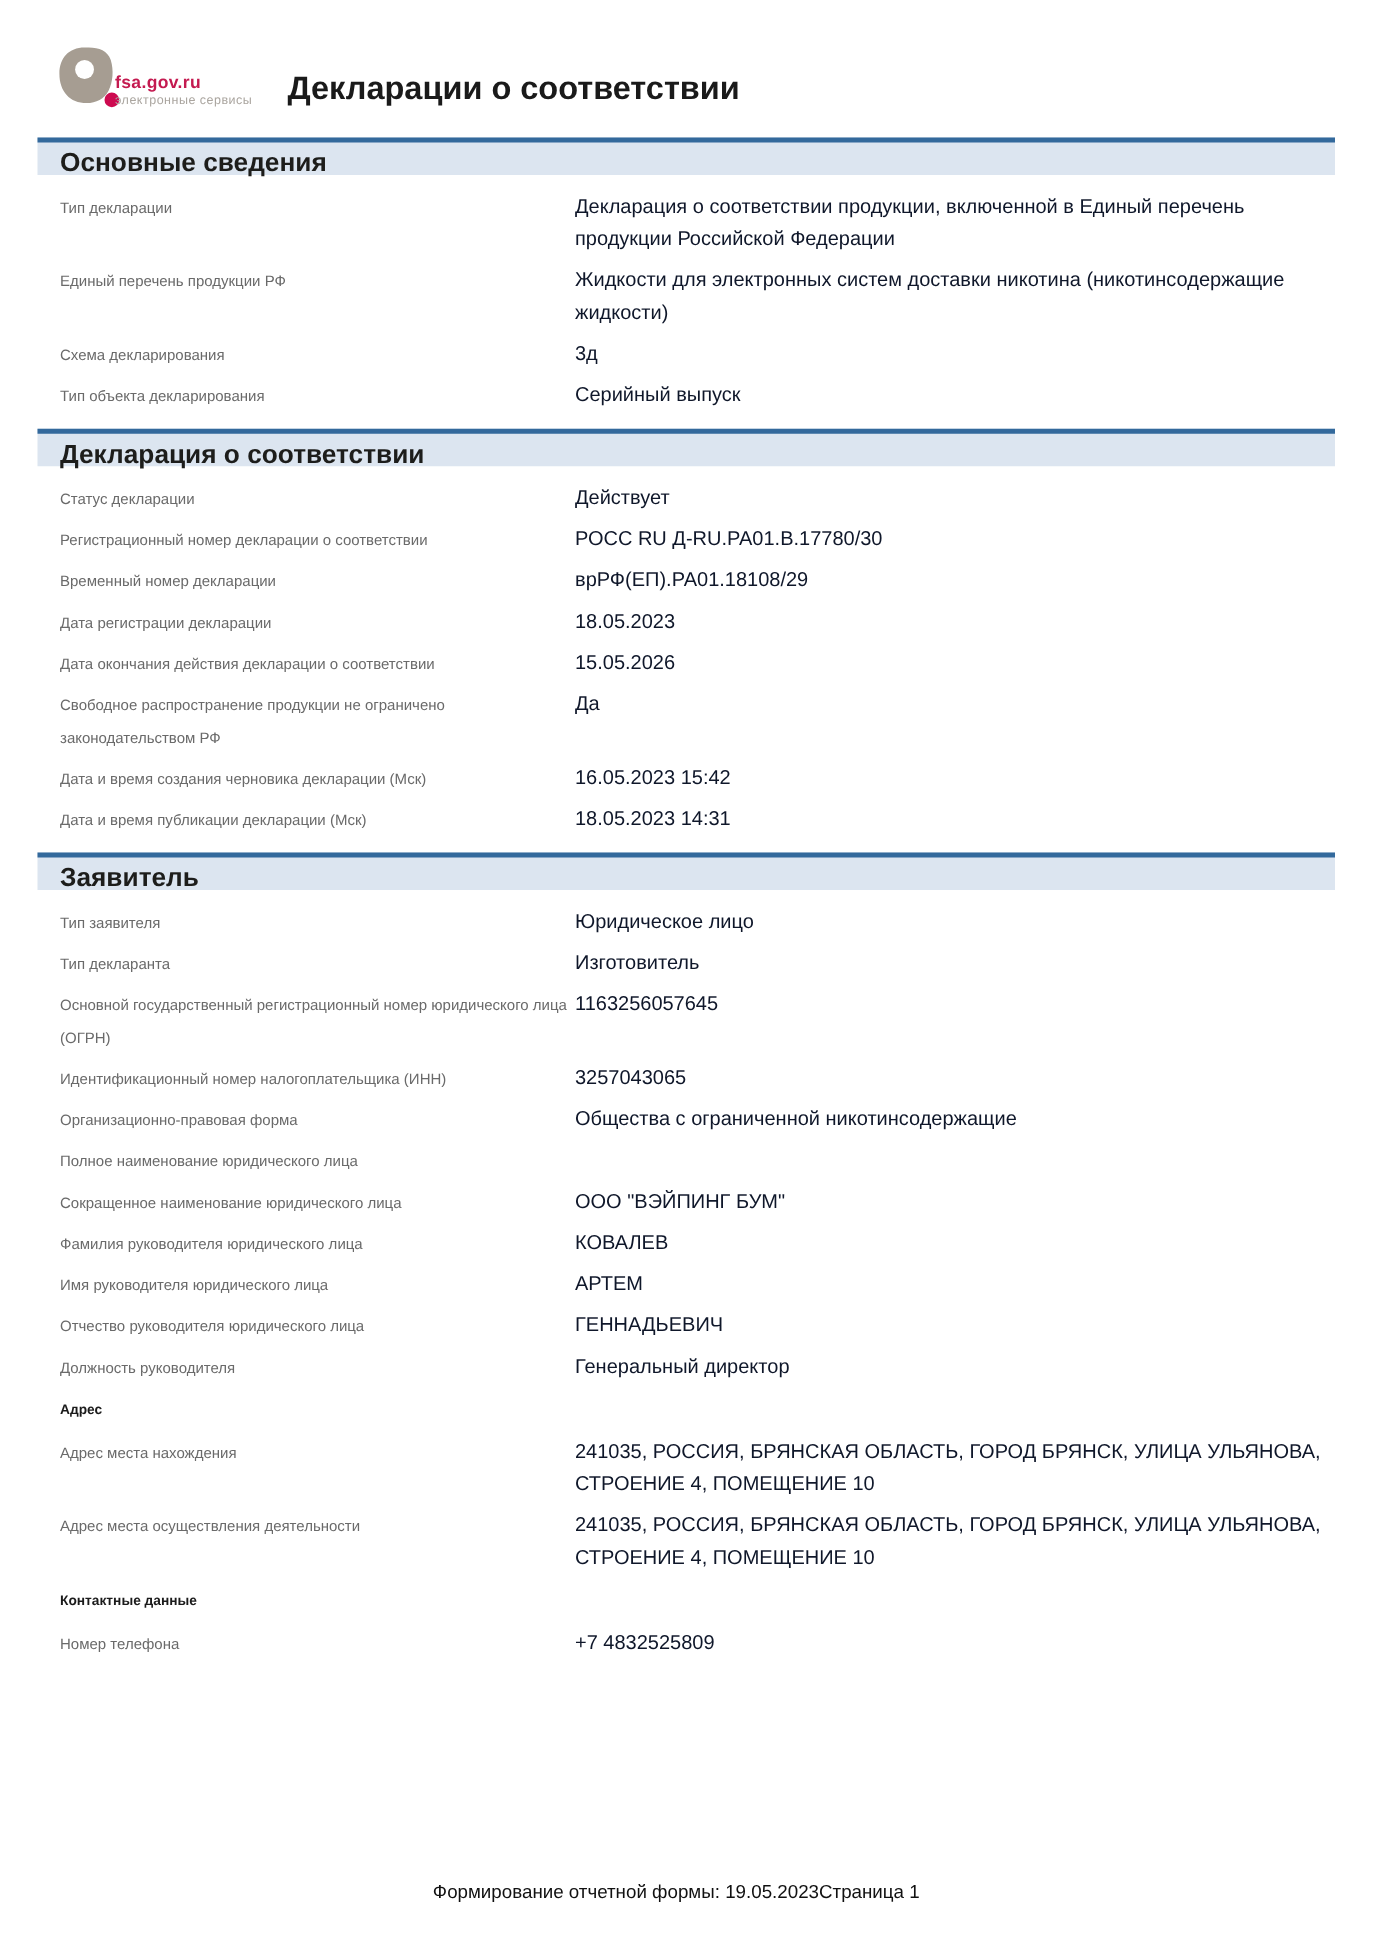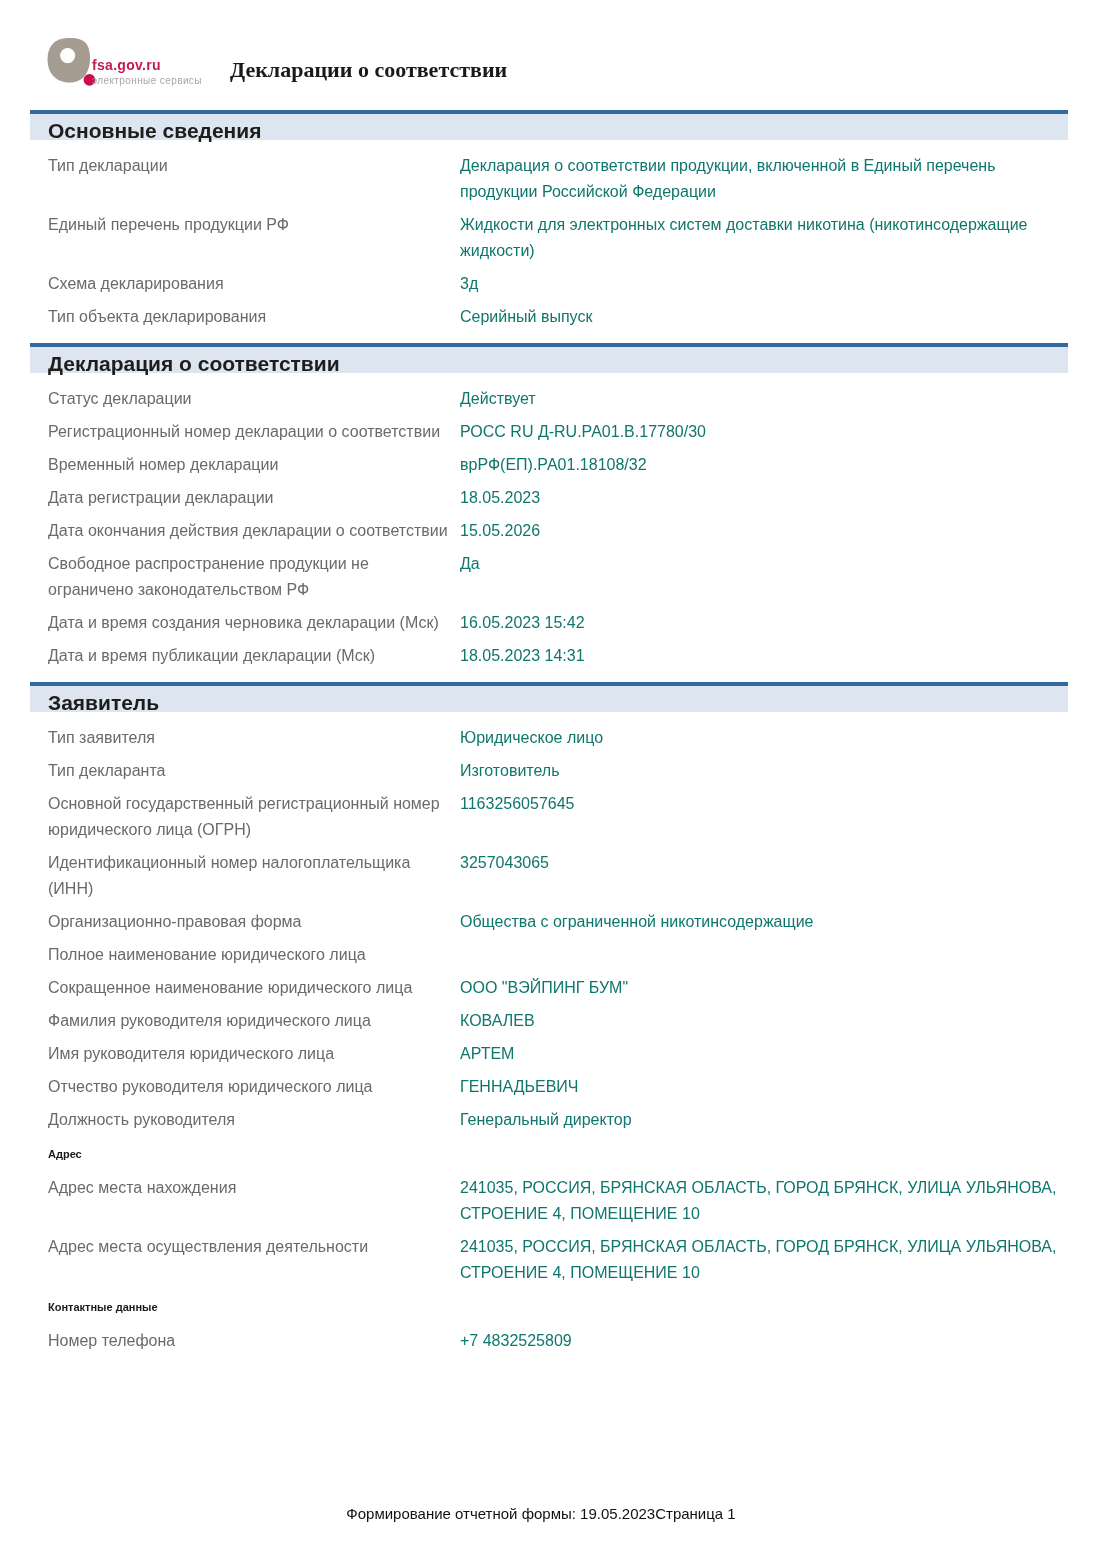--- a/index.html
+++ b/index.html
@@ -10,39 +10,39 @@
   }
   .page { padding:0 32px 0 30px; }
 
   
   .doc-header { display:flex; align-items:center; margin:36px 0 16px 0; height:58px; }
   .logo { position:relative; width:185px; height:58px; margin-left:15px; flex:0 0 auto; }
   .logo-glyph { position:absolute; left:0; top:0; }
   .logo-texts { position:absolute; left:47px; top:21px; }
   .logo-site { font-size:14px; font-weight:bold; color:#c41a50; letter-spacing:0.3px; }
   .logo-tagline { font-size:10px; color:#aaa59f; margin-top:2px; letter-spacing:0.4px; }
-  .doc-title { font-size:22px; font-weight:bold; color:#1a1a1a; margin-top:10px;font-family:Liberation Serif, serif; }
+  .doc-title { font-size:26px; font-weight:bold; color:#1a1a1a; margin-top:10px; }
 
   
   .section-band {
     background:#dce5f0; border-top:4px solid #33699c;
     height:30px; padding:5px 0 0 18px;
     font-size:21px; font-weight:bold; color:#1d1d1b;
   }
 
   
   .rows { padding:13px 0 6px 0; }
   .row { display:flex; padding-left:18px; margin-bottom:7px; }
   .row-label {
     flex:0 0 412px; width:412px; padding-right:6px;
-    font-size:16px; line-height:26px; color:#6a6a6a;
+    font-size:12px; line-height:26px; color:#6a6a6a;
   }
   .row-value {
     flex:1 1 auto;
-    font-size:16px; line-height:26px; color:#0f766e;
+    font-size:16px; line-height:26px; color:#0f172a;
   }
   .sub-heading {
     padding-left:18px; margin:8px 0 8px 0;
     font-size:11px; line-height:26px; font-weight:bold; color:#1b1b1b;
   }
 
   
   .doc-footer {
     position:absolute; left:30px; right:48px; top:1505px;
     display:flex; justify-content:center;
@@ -97,21 +97,21 @@
       <div class="row">
         <div class="row-label">Статус декларации</div>
         <div class="row-value">Действует</div>
       </div>
       <div class="row">
         <div class="row-label">Регистрационный номер декларации о соответствии</div>
         <div class="row-value">РОСС RU Д-RU.РА01.В.17780/30</div>
       </div>
       <div class="row">
         <div class="row-label">Временный номер декларации</div>
-        <div class="row-value">врРФ(ЕП).РА01.18108/32</div>
+        <div class="row-value">врРФ(ЕП).РА01.18108/29</div>
       </div>
       <div class="row">
         <div class="row-label">Дата регистрации декларации</div>
         <div class="row-value">18.05.2023</div>
       </div>
       <div class="row">
         <div class="row-label">Дата окончания действия декларации о соответствии</div>
         <div class="row-value">15.05.2026</div>
       </div>
       <div class="row">

